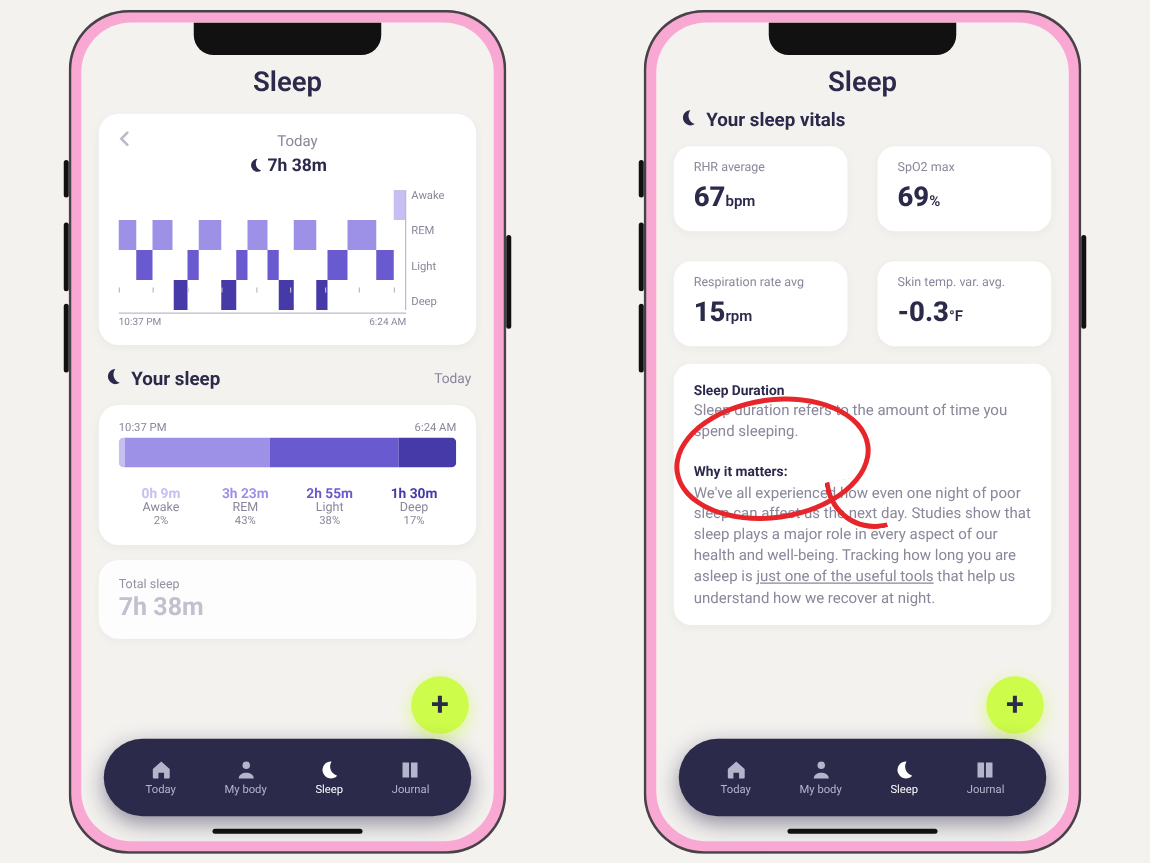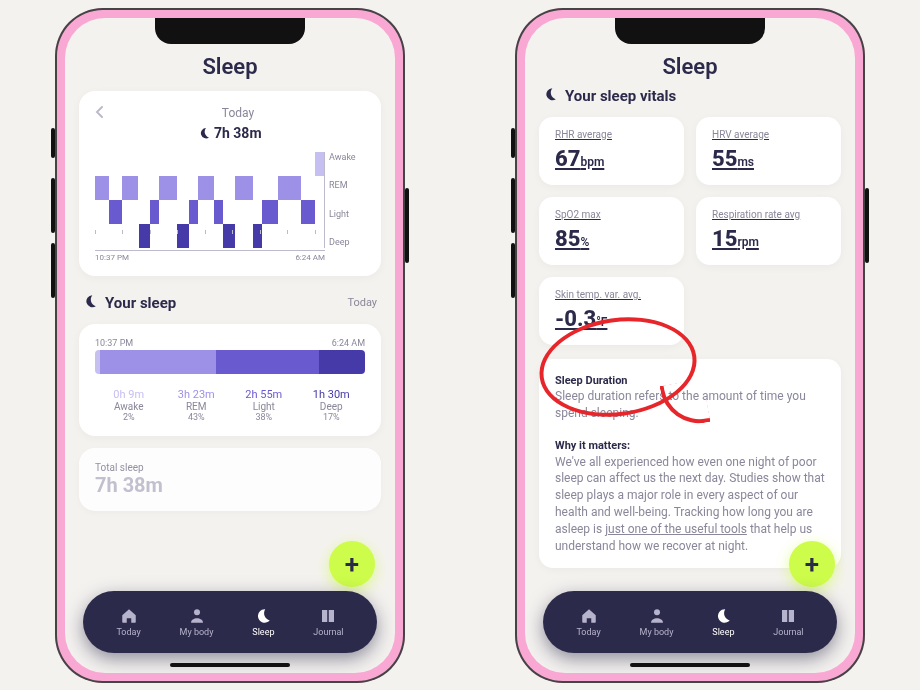--- a/index.html
+++ b/index.html
@@ -66,34 +66,34 @@
   }
   .section-head .left{display:flex;align-items:center;font-size:15px;font-weight:700;gap:8px;}
   .section-head .right{font-size:11px;color:var(--ink-sub);}
 
   .zones-label{font-size:11px;color:var(--ink-sub);margin-bottom:12px;}
   .zones-times{display:flex;justify-content:space-between;font-size:9px;color:var(--ink-sub);margin-bottom:2px;}
   .zones-bar{height:24px;border-radius:4px;overflow:hidden;display:flex;}
   .zones-bar > div{height:100%;}
   .zones-row{display:flex;justify-content:space-between;margin-top:14px;}
   .zone-cell{flex:1;text-align:center;}
-  .zone-cell .dur{font-size:11px;font-weight:400;}
+  .zone-cell .dur{font-size:11px;font-weight:700;}
   .zone-cell .name{font-size:10px;color:var(--ink-sub);}
   .zone-cell .pct{font-size:9px;color:var(--ink-sub);}
   .zone-cell.awake{color:var(--brand-lighter);} .zone-cell.awake .dur{color:var(--brand-lighter);}
   .zone-cell.rem   .dur{color:var(--brand-light);}
   .zone-cell.light .dur{color:var(--brand);}
   .zone-cell.deep  .dur{color:var(--brand-dark);}
 
   .total-card{margin-top:10px;opacity:.9;}
   .total-card .lbl{font-size:10px;color:var(--ink-sub);}
   .total-card .val{font-size:20px;font-weight:700;color:var(--ink-faint);}
 
   
-  .vitals{display:grid;grid-template-columns:1fr 1fr;gap:12px;margin:12px 14px;text-decoration:underline;}
+  .vitals{display:grid;grid-template-columns:1fr 1fr;gap:24px;margin:12px 14px;}
   .vital{
     background:var(--surface);border-radius:14px;padding:12px 16px 14px;
     box-shadow:0 2px 8px rgba(0,0,0,0.04);position:relative;
   }
   .vital .lbl{font-size:10px;color:var(--ink-sub);}
   .vital .val{font-size:22px;font-weight:800;color:var(--ink);margin-top:6px;}
   .vital .unit{font-size:12px;font-weight:600;}
   .info-card{margin:14px 14px 0;background:var(--surface);border-radius:14px;padding:14px 16px;font-size:12px;line-height:1.4;color:var(--ink-sub);box-shadow:0 2px 8px rgba(0,0,0,0.04);}
   .info-card .h{font-weight:700;color:var(--ink);font-size:11px;}
   .info-card u{text-decoration:underline;}
@@ -310,26 +310,22 @@
             <span>Your sleep vitals</span>
           </div>
         </div>
 
         <div class="vitals">
           <div class="vital">
             <div class="lbl">RHR average</div>
             <div class="val"><span>67</span><span class="unit">bpm</span></div>
           </div>
           <div class="vital">
-            <div class="lbl">HRV average</div>
-            <div class="val"><span>55</span><span class="unit">ms</span></div>
-          </div>
-          <div class="vital">
             <div class="lbl">SpO2 max</div>
-            <div class="val"><span>85</span><span class="unit">%</span></div>
+            <div class="val"><span>69</span><span class="unit">%</span></div>
           </div>
           <div class="vital">
             <div class="lbl">Respiration rate avg</div>
             <div class="val"><span>15</span><span class="unit">rpm</span></div>
           </div>
           <div class="vital">
             <div class="lbl">Skin temp. var. avg.</div>
             <div class="val"><span>-0.3</span><span class="unit">°F</span></div>
           </div>
         </div>

